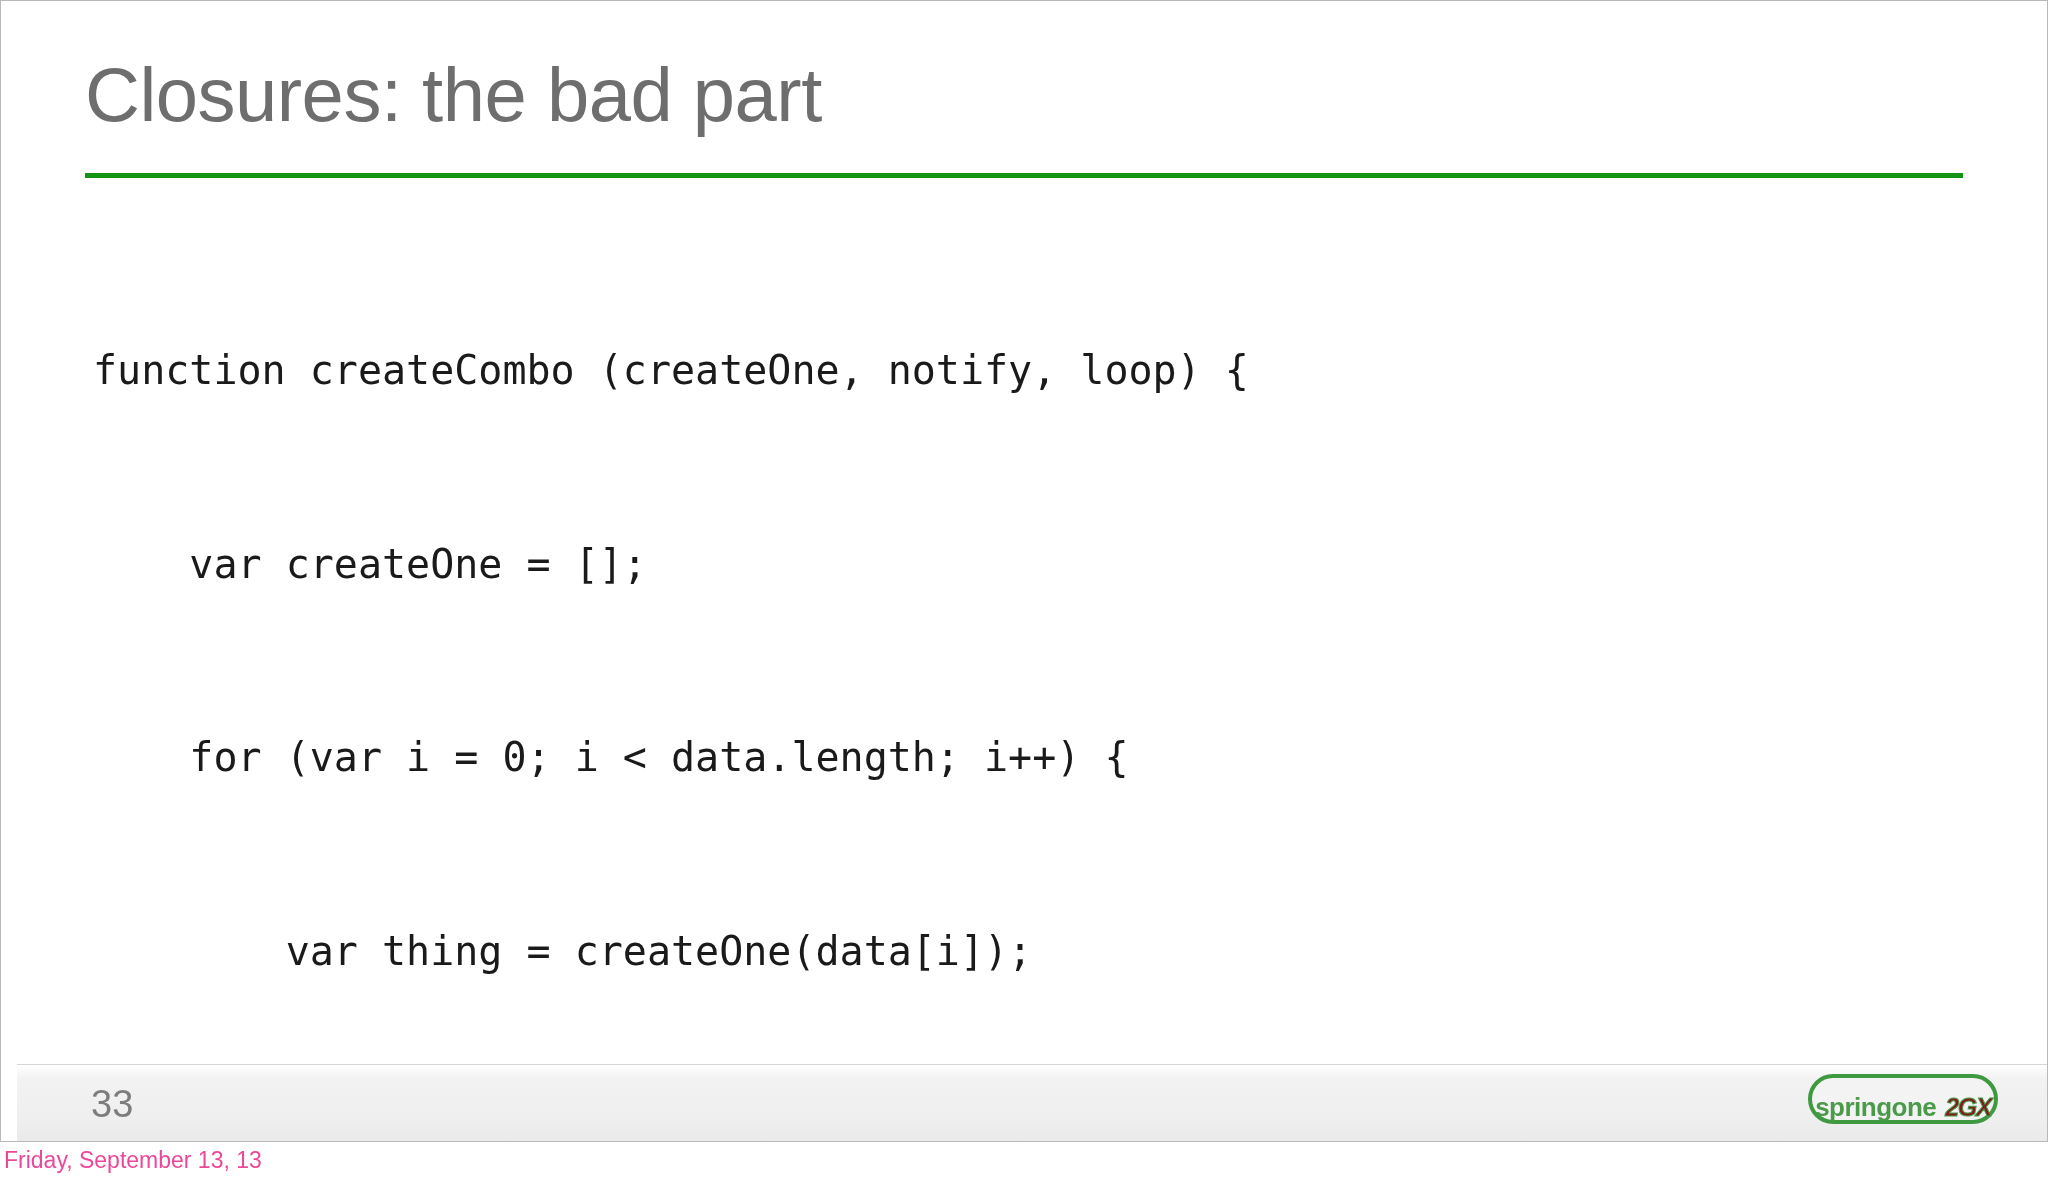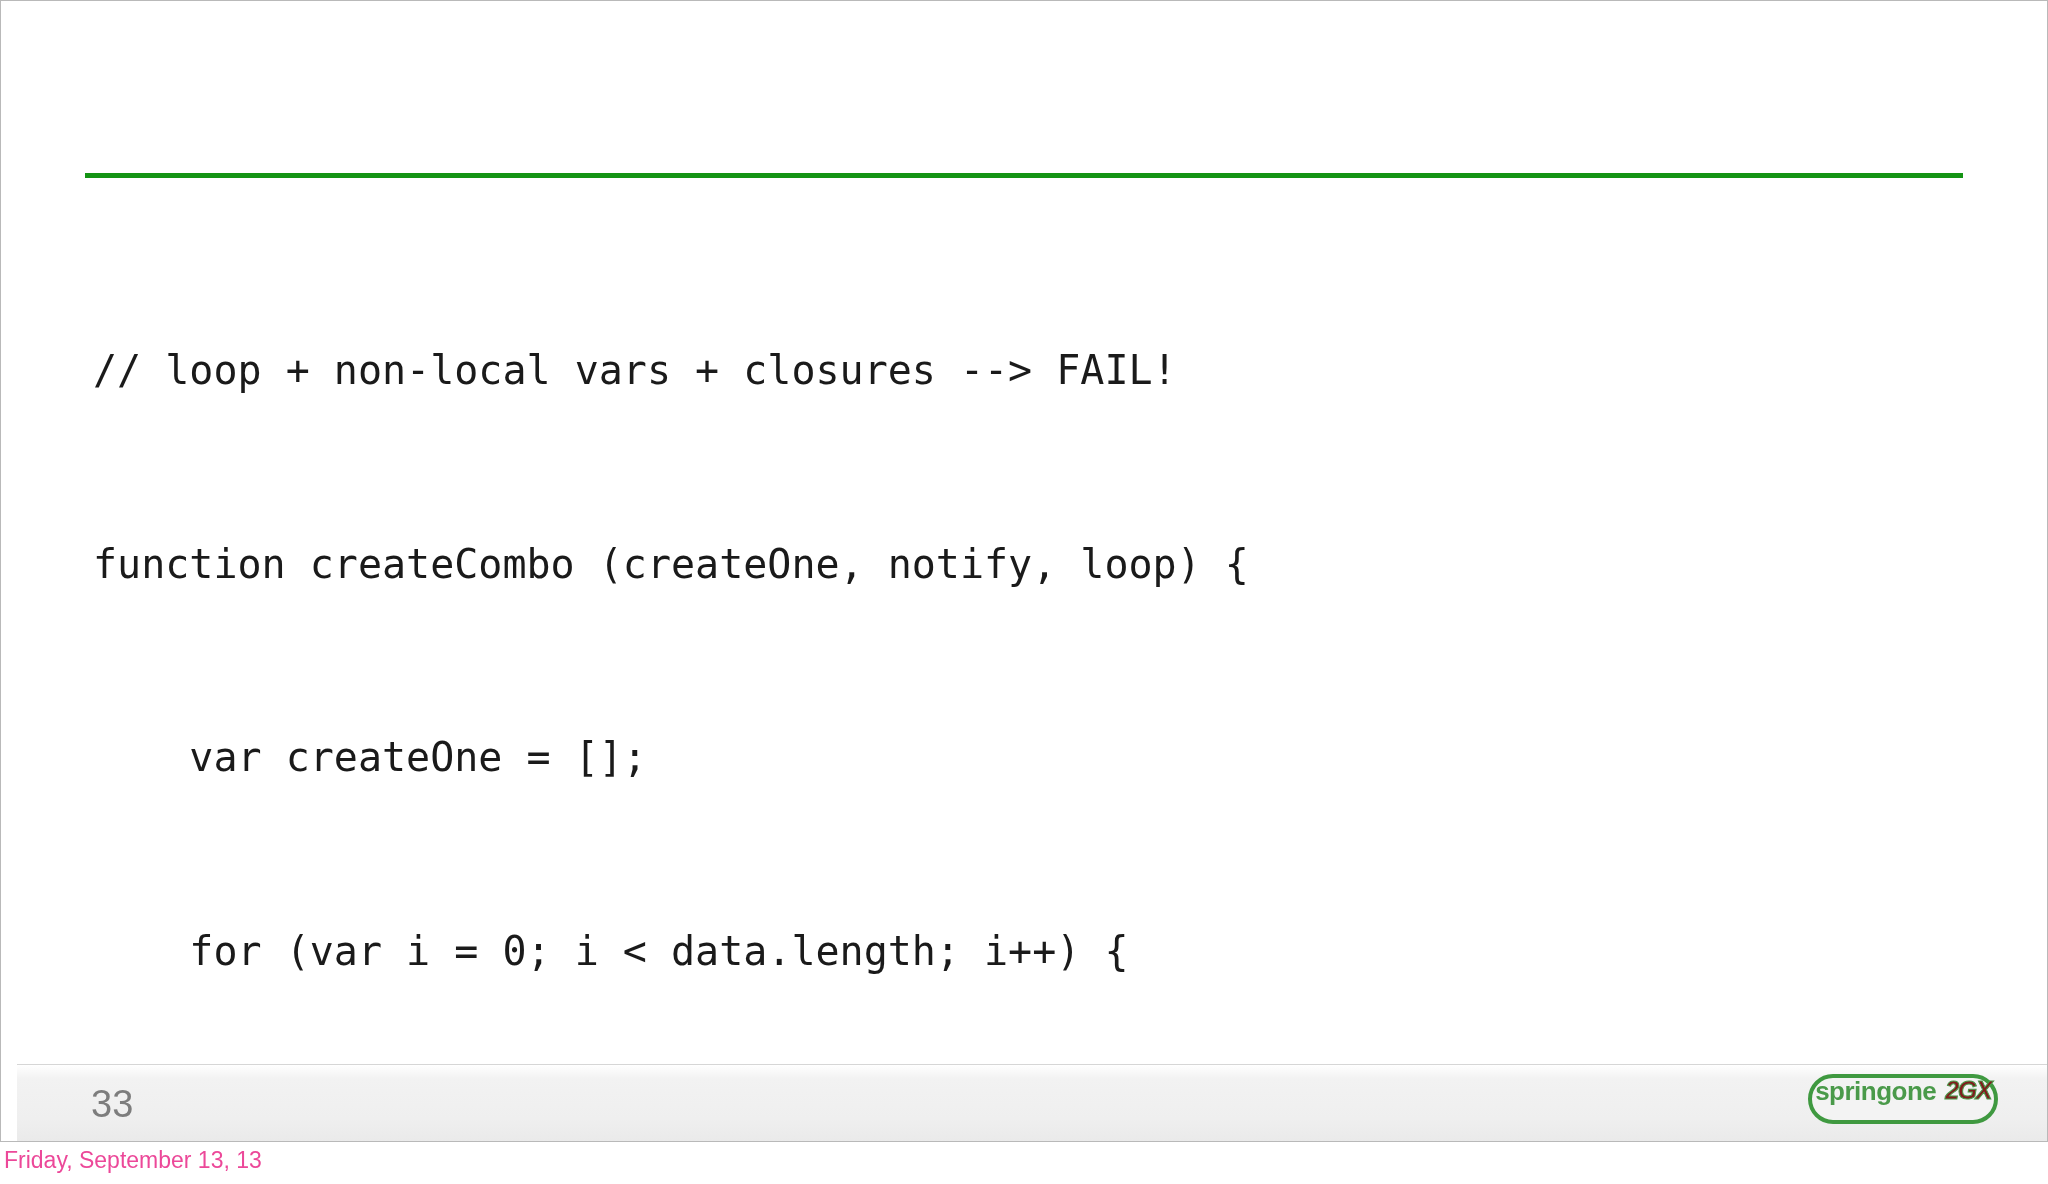--- a/index.html
+++ b/index.html
@@ -94,21 +94,21 @@
   .logo {
     position: absolute;
     right: 67px;
     top: 9px;
     width: 190px;
     height: 50px;
     border: 4px solid #3f9940;
     border-radius: 26px;
     box-sizing: border-box;
     display: flex;
-    align-items: flex-start;
+    align-items: flex-end;
     justify-content: center;
     gap: 9px;
     background: #f3f3f3;
   }
   .logo-word {
     font-family: "Liberation Sans", sans-serif;
     font-weight: bold;
     font-size: 26px;
     color: #4a9a4a;
     letter-spacing: -0.5px;
@@ -135,25 +135,25 @@
     color: #ec4899;
     line-height: 28px;
     white-space: pre;
   }
 </style>
 </head>
 <body>
 
 <div class="slide">
 
+  <div class="title">Closures: the bad part</div>
 
   <div class="title-rule"></div>
 
   <div class="code">
-    <div class="code-line">// loop + non-local vars + closures --&gt; FAIL!</div>
     <div class="code-line">function createCombo (createOne, notify, loop) {</div>
     <div class="code-line">    var createOne = [];</div>
     <div class="code-line">    for (var i = 0; i &lt; data.length; i++) {</div>
     <div class="code-line">        var thing = createOne(data[i]);</div>
     
     
     
     
     
     

